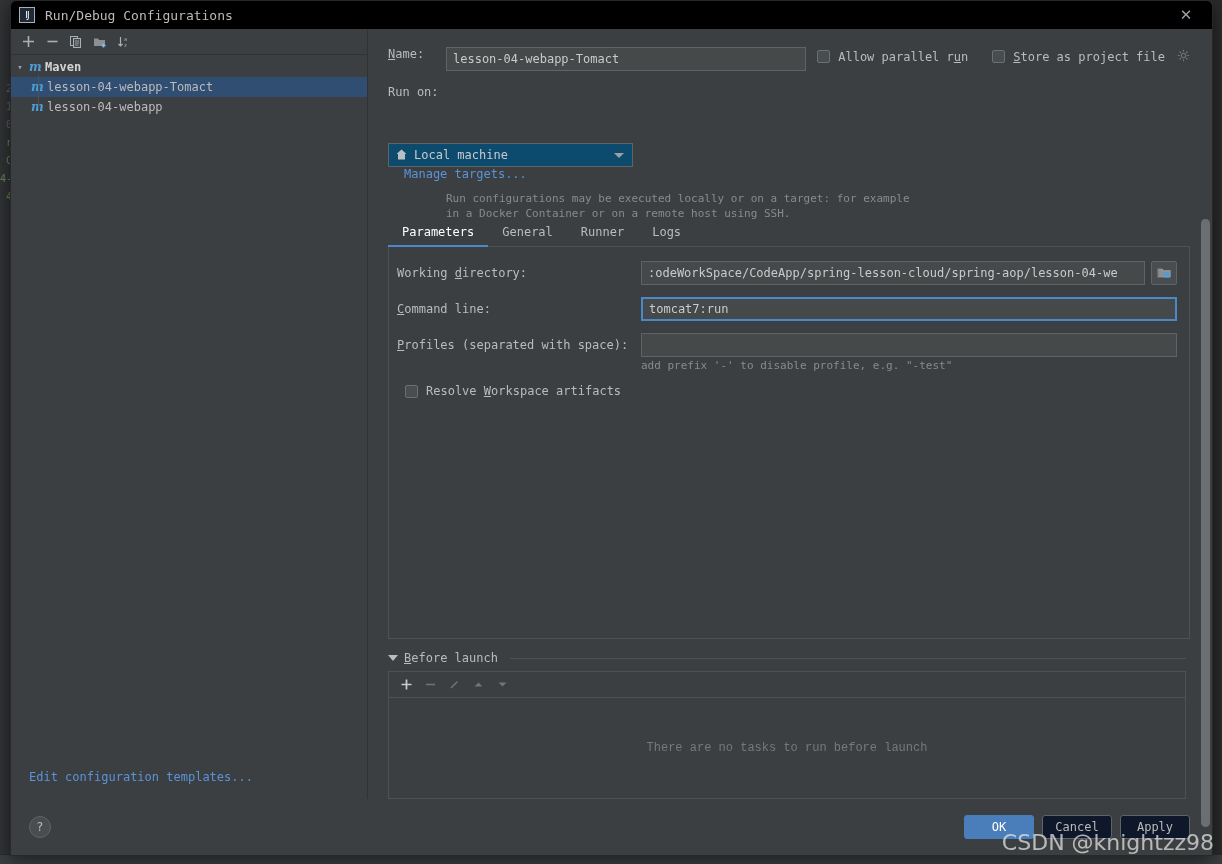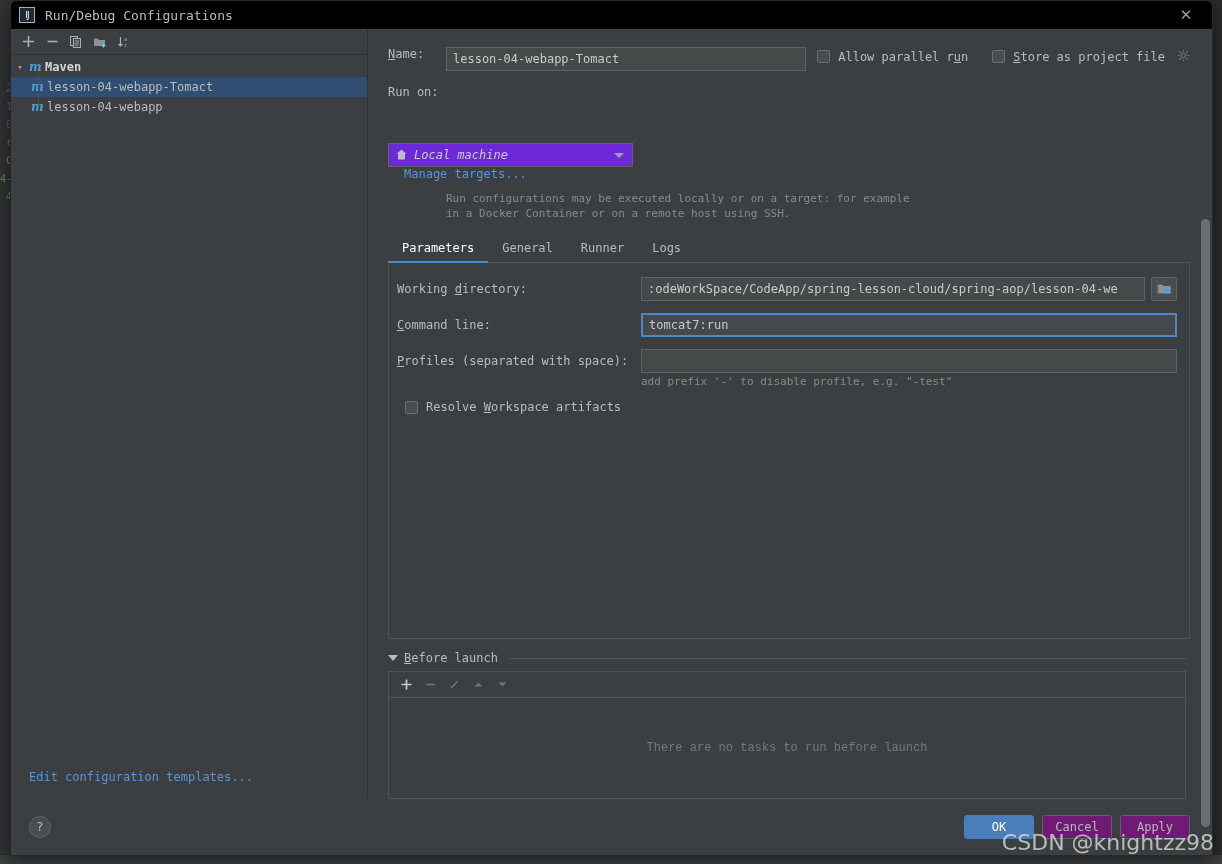--- a/index.html
+++ b/index.html
@@ -177,38 +177,38 @@
     border: 1px solid #6b7073; background: #4a4d4f;
     border-radius: 2px;
   }
   .cbx-label { color: #bbbbbb; font-size: 12px; white-space: nowrap; }
   #store-gear { margin-left: 4px; opacity: .55; cursor: pointer; }
 
   #runon-row { margin-bottom: 6px; flex-direction: column; }
   #runon-label { width: 58px; flex: 0 0 58px; }
   #runon-select {
     width: 245px; height: 24px;
-    background: #6d28d9; border: 1px solid #5e6366;
+    background: #0c4a6e; border: 1px solid #5e6366;
     display: flex; align-items: center;
-    padding: 0 6px; cursor: pointer; position: relative; font-style: italic;
+    padding: 0 6px; cursor: pointer; position: relative;
   }
   #runon-text { color: #c8cbcd; font-size: 12px; margin-left: 6px; }
   #runon-caret {
     position: absolute; right: 8px; top: 9px;
     width: 0; height: 0;
     border-left: 5px solid transparent;
     border-right: 5px solid transparent;
     border-top: 5px solid #9aa0a6;
   }
   #manage-targets {
     margin-left: 16px; color: #5b93d8; font-size: 12px; cursor: pointer;
   }
 
   #runon-hint {
-    margin-left: 58px; margin-top: 4px; margin-bottom: 16px;
+    margin-left: 58px; margin-top: 4px; 
     color: #8a8a8a; font-size: 11px; line-height: 15px;
     max-width: 470px;
   }
 
   
   #tabs {
     display: flex; align-items: flex-end; gap: 0;
     border-bottom: 1px solid #4e5254;
     margin-bottom: 0;
   }
@@ -311,21 +311,21 @@
     border-radius: 3px;
     font-size: 12px;
     display: flex; align-items: center; justify-content: center;
     cursor: pointer;
     font-family: "DejaVu Sans Mono", monospace;
   }
   .dlg-btn.primary {
     background: #4a7ebb; border: 1px solid #4a7ebb; color: #ffffff;
   }
   .dlg-btn.normal {
-    background: #701a75; border: 1px solid #5e6366; color: #bbbbbb;
+    background: #0f172a; border: 1px solid #5e6366; color: #bbbbbb;
   }
 
   
   #dlg-scroll {
     position: absolute; right: 2px; top: 190px;
     width: 9px; height: 608px;
     background: transparent;
   }
   #dlg-scroll-thumb {
     width: 9px; height: 100%;

